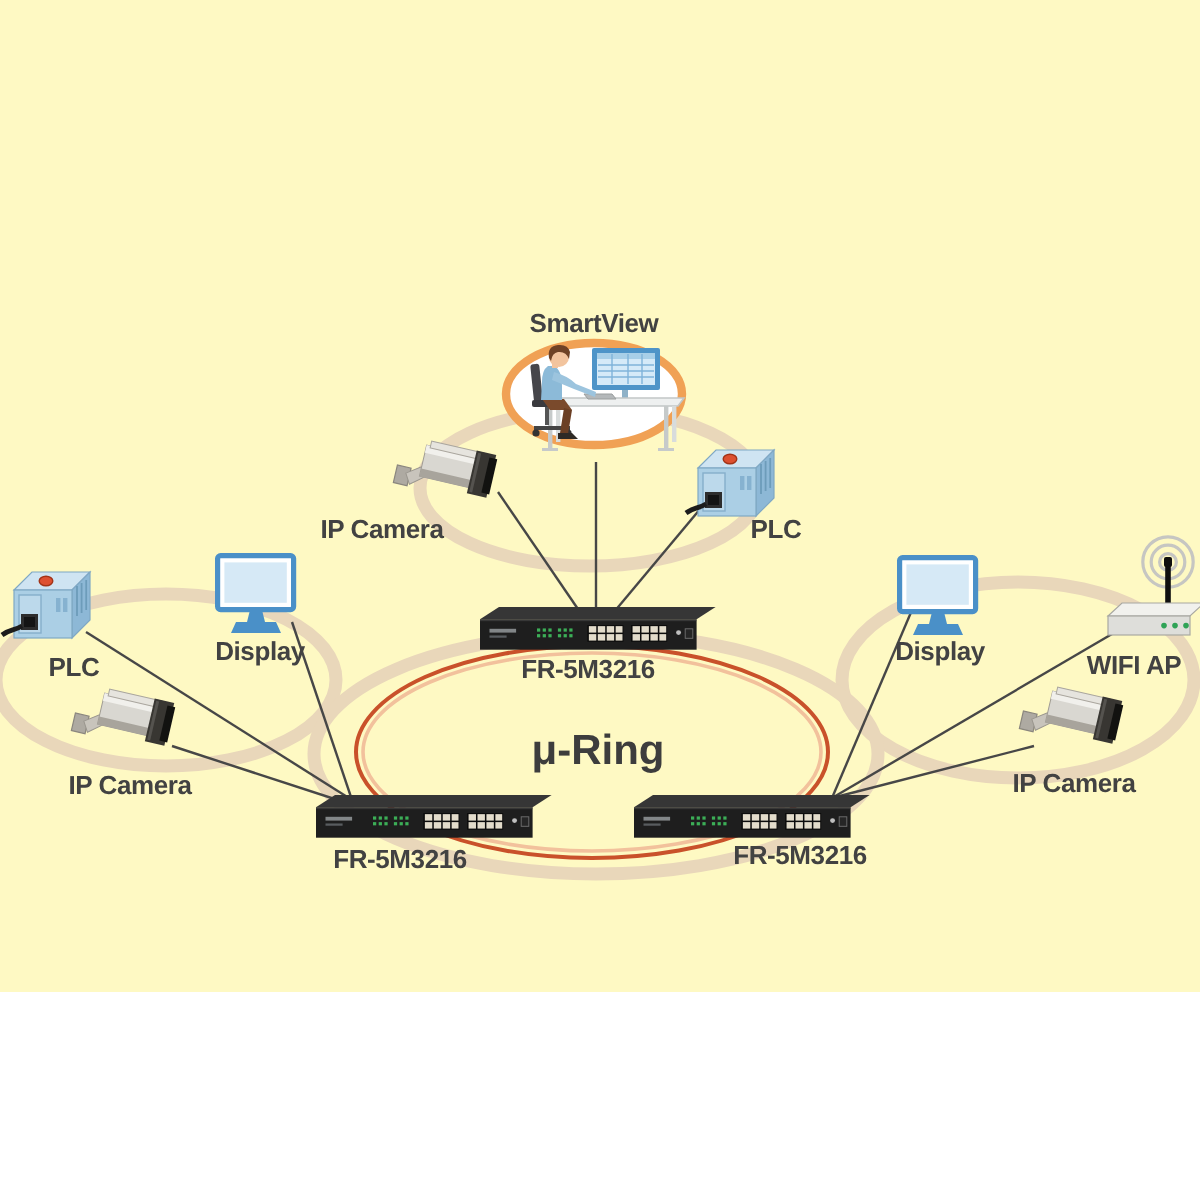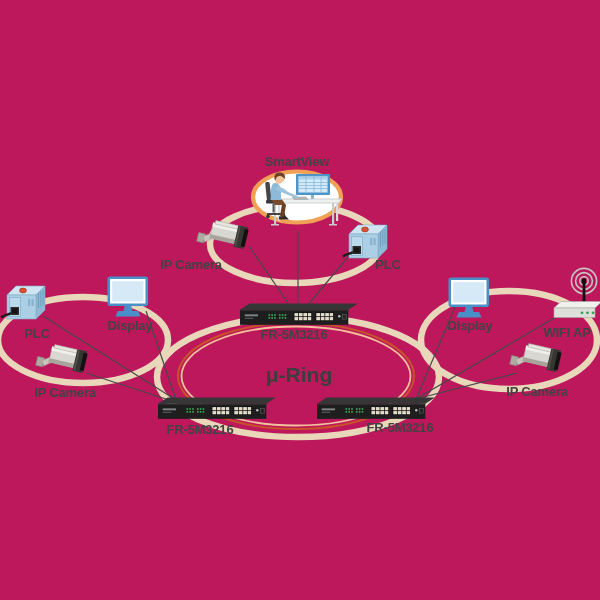--- a/index.html
+++ b/index.html
@@ -1,16 +1,16 @@
 <!DOCTYPE html>
 <html><head>
 <meta charset="utf-8">
 <style>
   html,body{margin:0;padding:0;background:#fff;}
-  #stage{width:600px;height:600px;position:relative;background:#be185d;overflow:hidden;}
+  #stage{width:600px;height:496px;position:relative;background:#fef9c3;overflow:hidden;}
   svg{display:block;}
   .lbl{font-family:"Liberation Sans",sans-serif;font-weight:bold;font-size:13px;fill:#424242;text-anchor:middle;letter-spacing:-0.2px;}
   .ring-lbl{font-family:"Liberation Sans",sans-serif;font-weight:bold;font-size:21px;fill:#3d3d3d;text-anchor:middle;}
   .grp-ellipse{fill:none;stroke:#e9d7ba;stroke-width:6.5;}
   .conn{stroke:#474747;stroke-width:1.2;}
 </style>
 </head>
 <body>
 
 <div id="stage">

